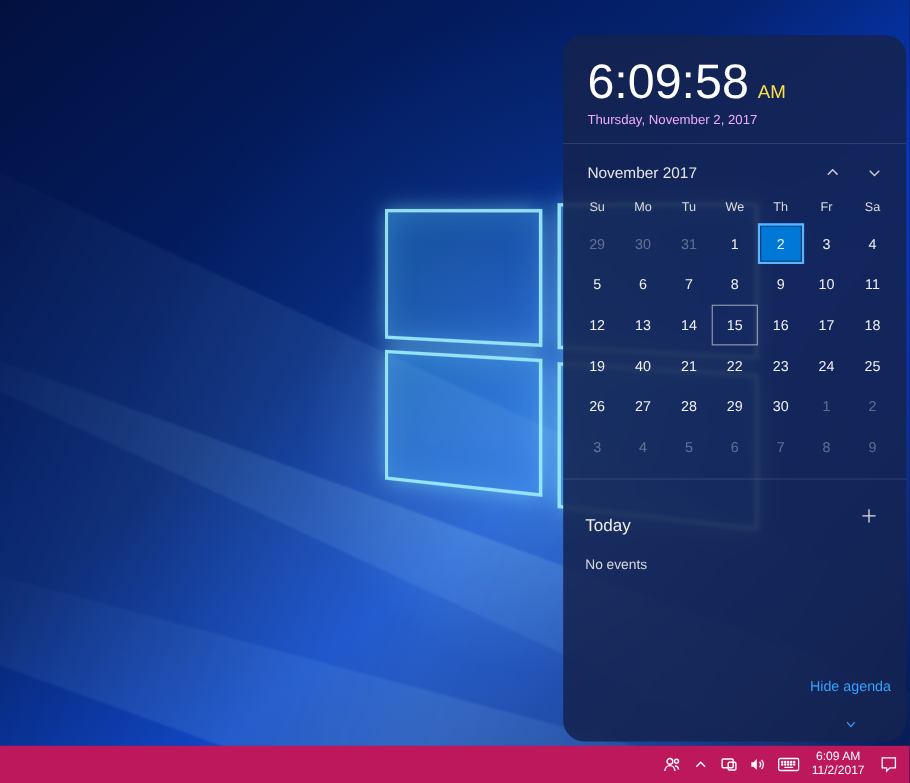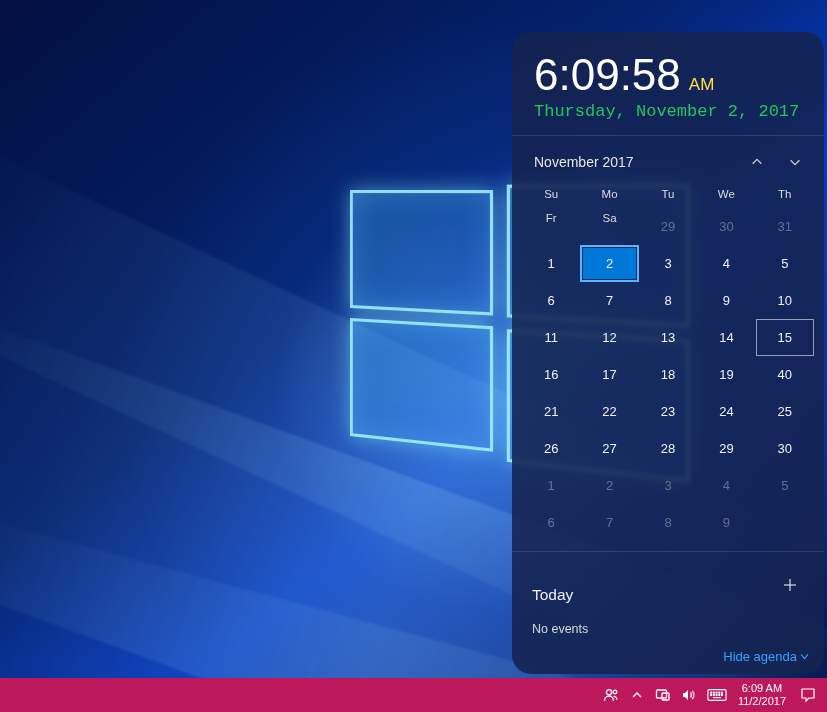--- a/index.html
+++ b/index.html
@@ -48,31 +48,31 @@
       right: 3px; top: 32px;
       width: 312px; bottom: 38px;
       background: rgba(20, 35, 80, 0.88);
       backdrop-filter: blur(2px);
       display: flex; flex-direction: column; border-radius: 19px;
     }
     .clock-block { padding: 18px 22px 14px; }
     .time-row { display: flex; align-items: baseline; gap: 8px; }
     .time-large { font-size: 44px; font-weight: 300; letter-spacing: 0px; }
     .ampm { font-size: 17px; color: #fde047; font-weight: 400; }
-    .date-link { color: #22c55e; font-size: 17px; margin-top: 2px; cursor: pointer; font-family: Liberation Mono, monospace; }
+    .date-link { color: #f0abfc; font-size: 12px; margin-top: 2px; cursor: pointer; }
     .divider { height: 1px; background: rgba(255,255,255,0.12); }
     .month-row { display: flex; align-items: center; padding: 12px 10px 8px 22px; }
     .month-label { font-size: 14px; color: #e6e6e6; flex: 1; }
     .chev-btn {
       width: 38px; height: 28px; display: flex; align-items: center; justify-content: center;
       color: #ccc; cursor: pointer;
     }
     .chev-btn svg { width: 14px; height: 14px; stroke: currentColor; fill: none; stroke-width: 1.5; }
     .cal-grid {
-      display: grid; grid-template-columns: repeat(5, 1fr);
+      display: grid; grid-template-columns: repeat(7, 1fr);
       padding: 0 10px 10px;
     }
     .dow {
       text-align: center; font-size: 11.5px; color: #dcdcdc; padding: 4px 0 8px;
     }
     .day {
       text-align: center; font-size: 13px; color: #f0f0f0;
       height: 37px; display: flex; align-items: center; justify-content: center;
       cursor: pointer; margin: 0;
       border: 2px solid transparent;
@@ -86,21 +86,21 @@
     .day.hover-outline { border: 1px solid rgba(255,255,255,0.55); }
     .agenda { padding: 14px 20px 10px; flex: 1; position: relative; }
     .agenda-header { display: flex; align-items: center; }
     .agenda-title { font-size: 15.5px; color: #eee; flex: 1; margin-top: 20px; }
     .plus-btn { width: 28px; height: 28px; display:flex; align-items:center; justify-content:center; color:#ddd; cursor:pointer;}
     .plus-btn svg { width:16px; height:16px; stroke: currentColor; stroke-width:1.2; fill:none;}
     .agenda-empty { font-size: 12.5px; color: #d9d9d9; margin-top: 18px; }
     .hide-agenda {
       position: absolute; right: 14px; bottom: 10px;
       color: #3aa0ff; font-size: 13px; cursor: pointer;
-      display: flex; align-items: center; gap: 2px;
+      display: flex; align-items: center; gap: 22px; flex-direction: column;
     }
     .hide-agenda svg { width: 11px; height: 11px; stroke: currentColor; fill:none; stroke-width:1.6;}
     
     .taskbar {
       position: absolute; left:0; right:0; bottom:0; height: 34px;
       background: #be185d;
       display: flex; align-items: center; justify-content: flex-end;
       padding-right: 5px;
       color: #fff; font-size: 11.5px;
     }

